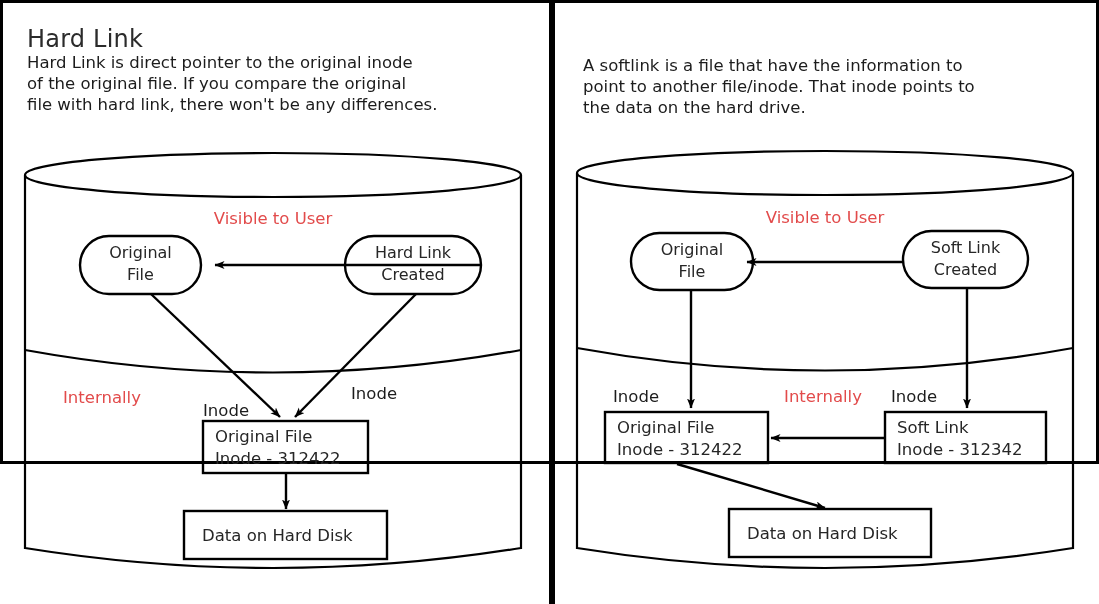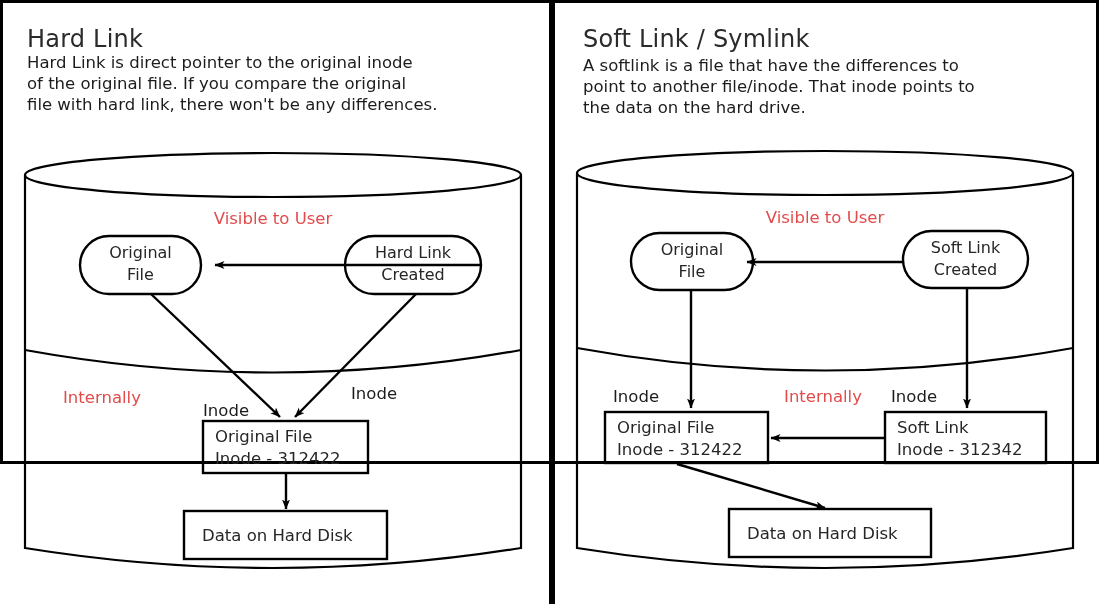--- a/index.html
+++ b/index.html
@@ -88,23 +88,22 @@
         <rect class="shape" x="181" y="508" width="203" height="48"></rect>
         <text class="boxlabel" x="199" y="538">Data on Hard Disk</text>
       </g>
     </svg>
   </div>
 
   <div id="divider"></div>
 
   <div class="panel" id="panel-right">
 
-    <div class="title" style="left:28px;top:22px;">Soft Link / Symlink</div>
 
-    <div class="desc" style="left:28px;top:52px;width:500px;">A softlink is a file that have the differences to
+    <div class="desc" style="left:28px;top:52px;width:500px;">A softlink is a file that have the information to
 point to another file/inode. That inode points to
 the data on the hard drive.</div>
 
     <svg width="547" height="604" viewBox="0 0 547 604">
       <defs>
         <marker id="ah-r" markerWidth="11" markerHeight="11" refX="9.5" refY="4" orient="auto" markerUnits="userSpaceOnUse">
           <path d="M0,0 L10,4 L0,8 L2.6,4 Z" fill="#000"></path>
         </marker>
       </defs>
 

